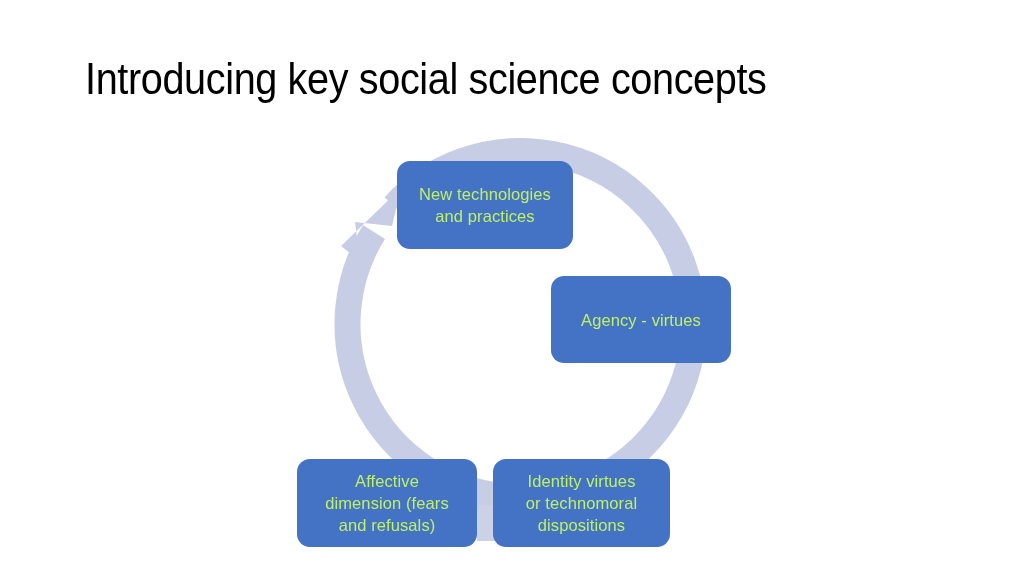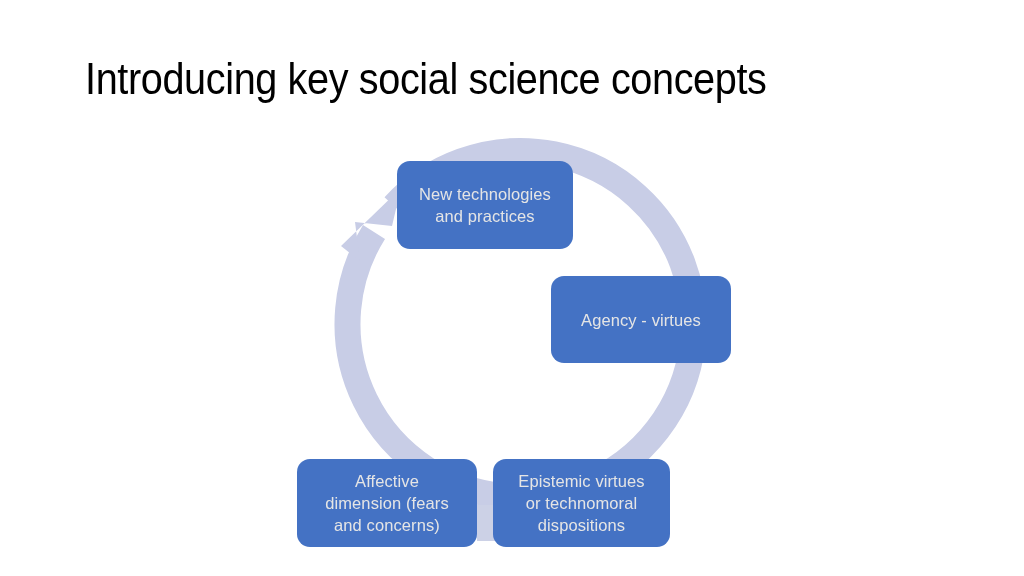--- a/index.html
+++ b/index.html
@@ -57,21 +57,21 @@
   
   .cycle-node {
     position: absolute;
     box-sizing: border-box;
     background: #4472c4;
     border-radius: 13px;
     display: flex;
     align-items: center;
     justify-content: center;
     text-align: center;
-    color: #e5e5e5;
+    color: #bef264;
     font-family: "Liberation Sans", sans-serif;
     font-size: 16.5px;
     line-height: 22px;
     font-weight: 400;
     padding: 20px 10px;
     white-space: pre-line;
     letter-spacing: 0.1px;
   }
 
   #node-0 { left: 397px; top: 161px; width: 176px; height: 88px; }
@@ -100,23 +100,23 @@
       <polygon points="401,188 341,246 360,261 355,222 392,226" fill="#c8cde6"></polygon>
 
       <rect x="477" y="505" width="18" height="36" fill="#ccd1e6"></rect>
     </svg>
 
     <div class="cycle-node" id="node-0">New technologies
 and practices</div>
 
     <div class="cycle-node" id="node-1">Agency - virtues</div>
 
-    <div class="cycle-node" id="node-2">Epistemic virtues
+    <div class="cycle-node" id="node-2">Identity virtues
 or technomoral
 dispositions</div>
 
     <div class="cycle-node" id="node-3">Affective
 dimension (fears
-and concerns)</div>
+and refusals)</div>
 
 
   </div>
 </div>
 
 </body></html>

